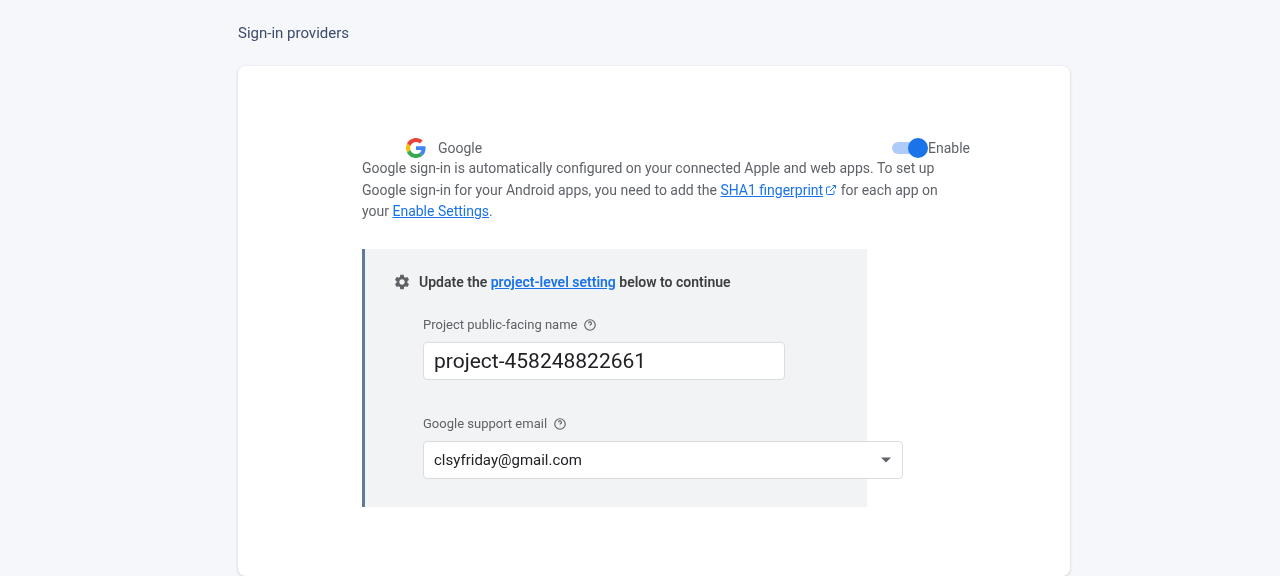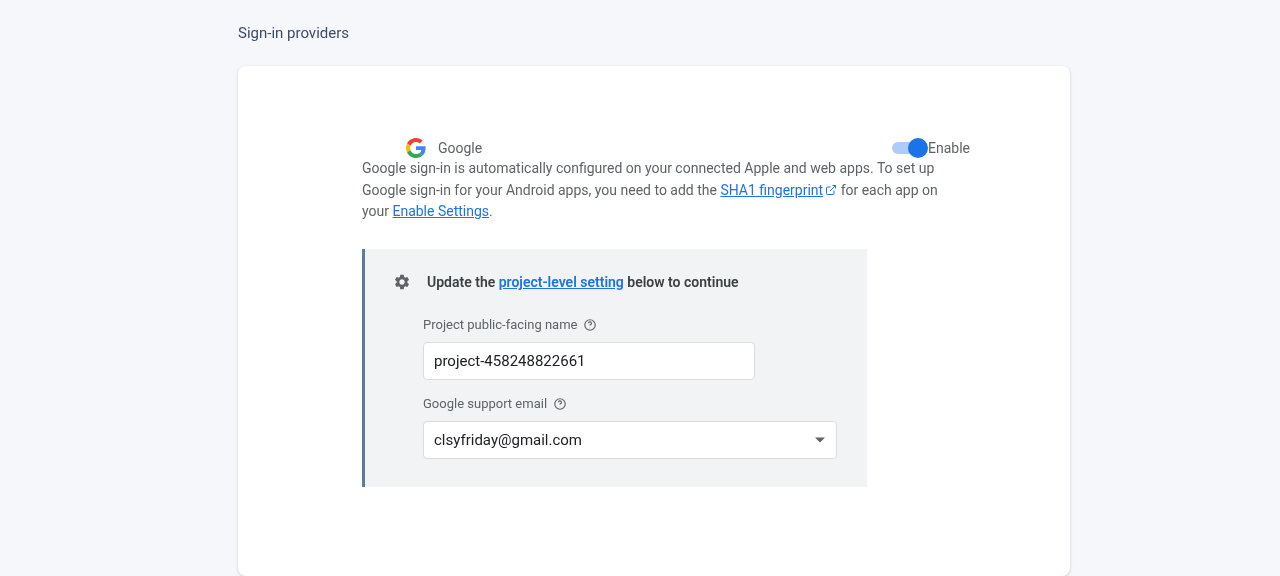--- a/index.html
+++ b/index.html
@@ -107,41 +107,41 @@
     }
     .settings-panel {
       background: #f1f3f4;
       border-left: 3px solid #5f7998;
       padding: 24px 28px 28px 28px;
       max-width: 505px;
     }
     .panel-header {
       display: flex;
       align-items: center;
-      gap: 16px;
+      gap: 8px;
       margin-bottom: 26px;
     }
     .gear-icon svg {
       width: 18px;
       height: 18px;
       display: block;
       fill: #5f6368;
     }
     .panel-title {
       color: #3c4043;
       font-size: 14px;
       font-weight: 600;
     }
     .panel-title a {
       color: #1a73e8;
       text-decoration: underline;
     }
     .field-group {
       margin-left: 30px;
-      margin-bottom: 16px;
+      margin-bottom: 36px;
     }
     .field-label-row {
       display: flex;
       align-items: center;
       gap: 6px;
       margin-bottom: 10px;
     }
     .field-label {
       color: #5f6368;
       font-size: 13px;
@@ -154,34 +154,34 @@
       justify-content: center;
       cursor: pointer;
     }
     .help-icon svg {
       width: 14px;
       height: 14px;
       stroke: #5f6368;
       fill: none;
     }
     .text-input {
-      width: 332px;
+      width: 362px;
       height: 38px;
       border: 1px solid #dadce0;
       border-radius: 4px;
       background: #fff;
       padding: 0 10px;
-      font-size: 15px;
+      font-size: 21px;
       color: #202124;
       font-family: inherit;
       outline: none;
     }
     .select-wrap {
       position: relative;
-      width: 414px;
+      width: 480px;
     }
     .select-input {
       width: 100%;
       height: 38px;
       border: 1px solid #dadce0;
       border-radius: 4px;
       background: #fff;
       padding: 0 34px 0 10px;
       font-size: 15px;
       color: #202124;

